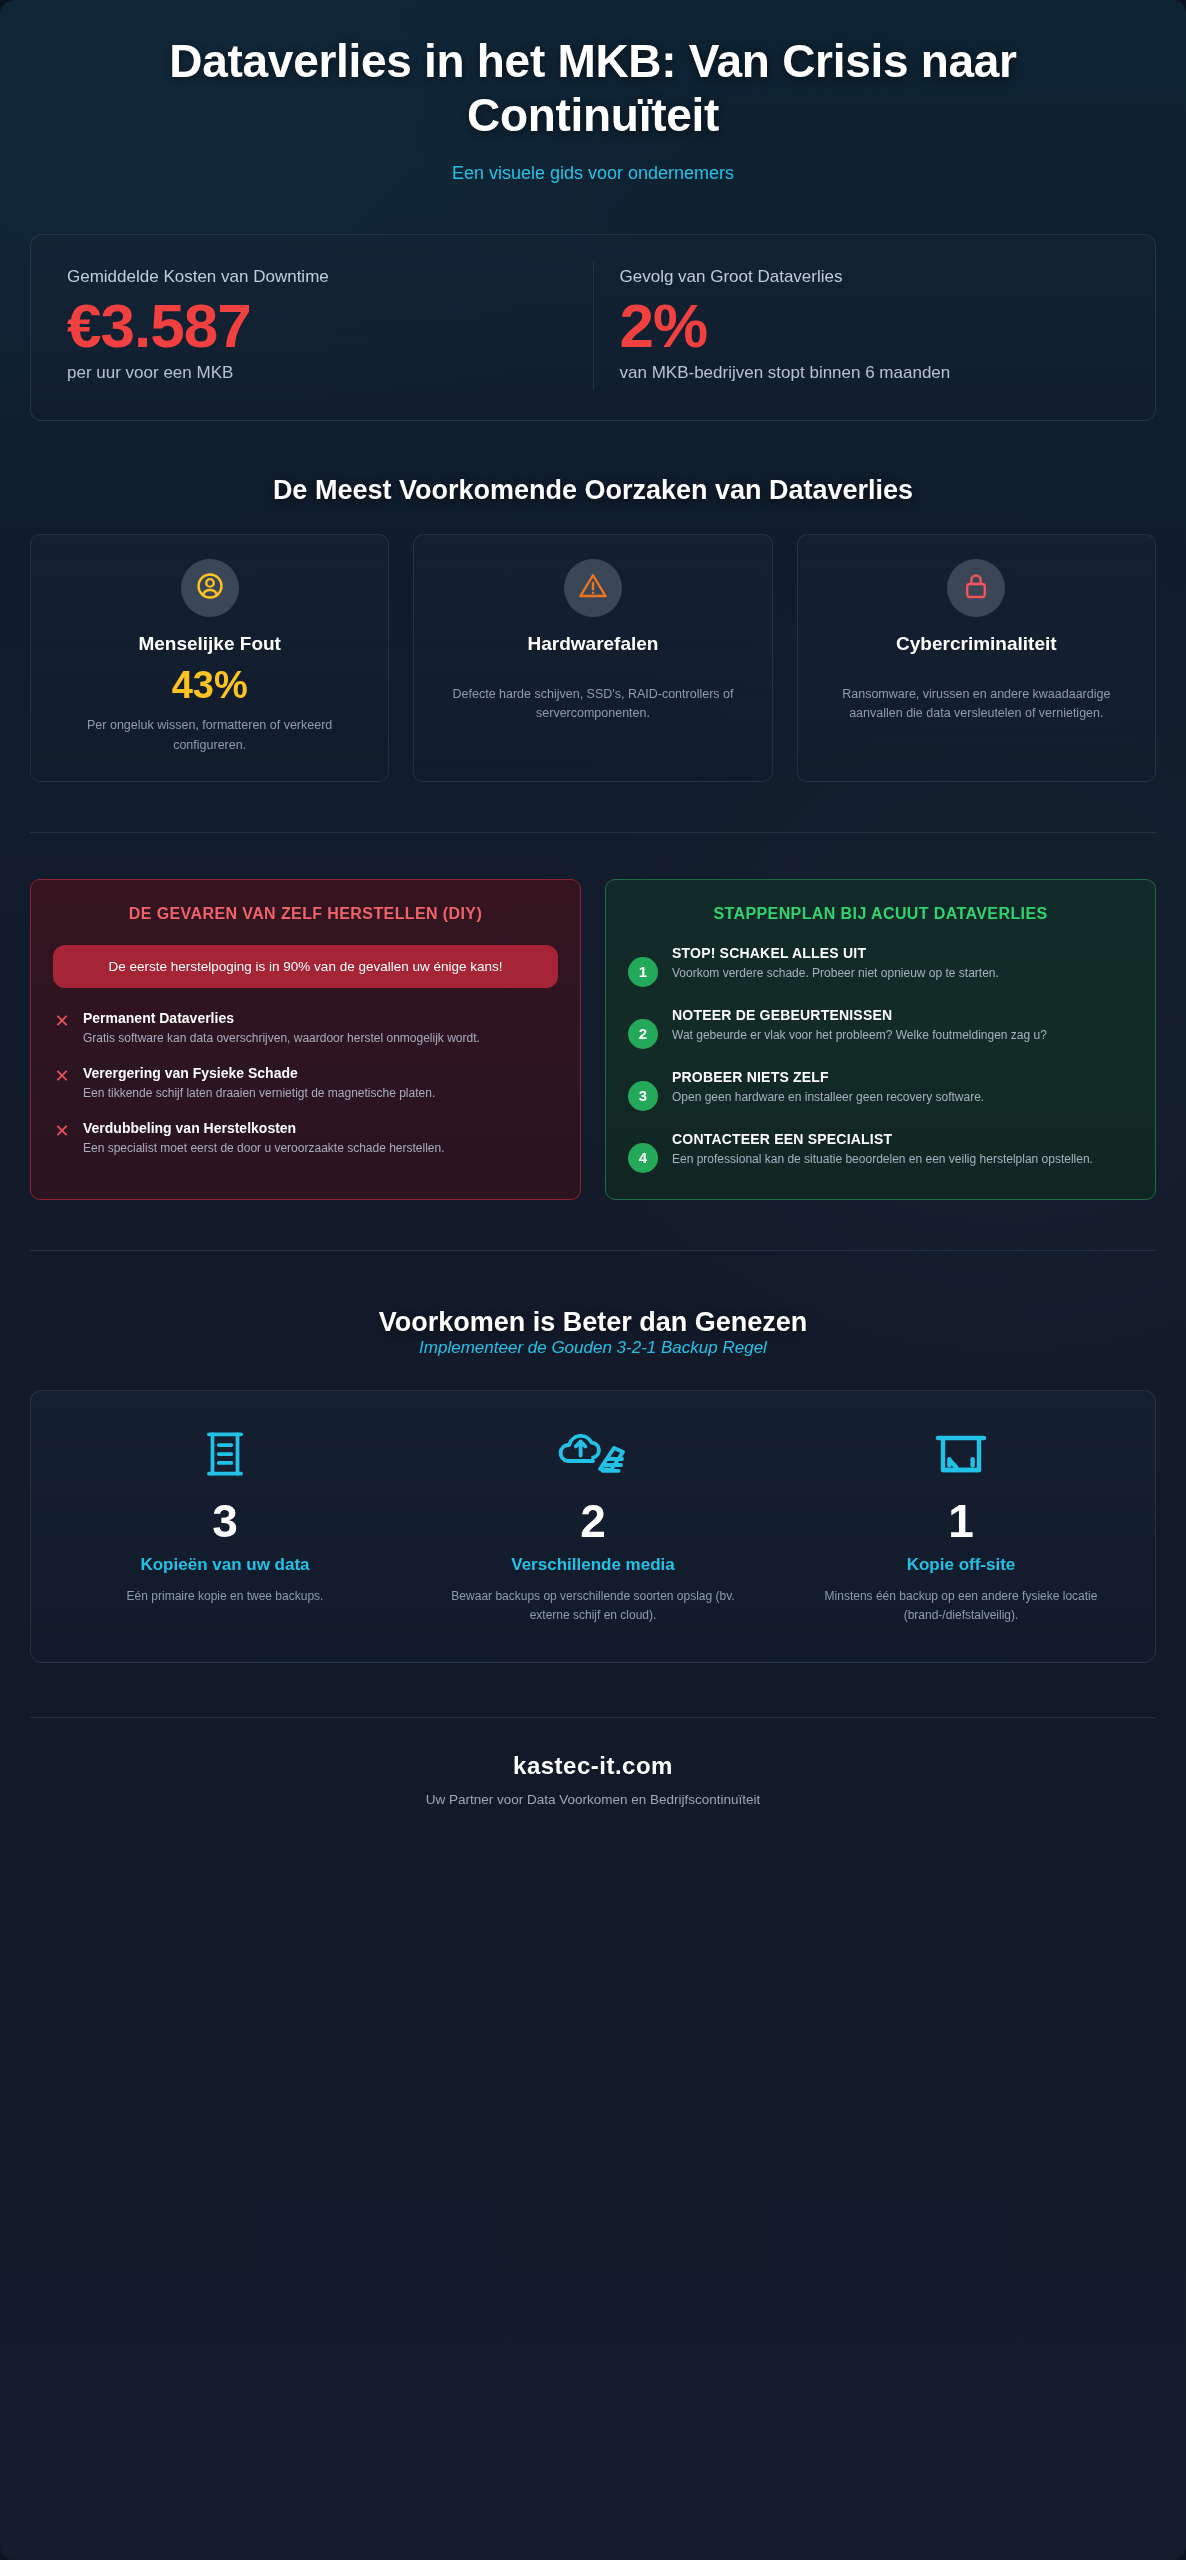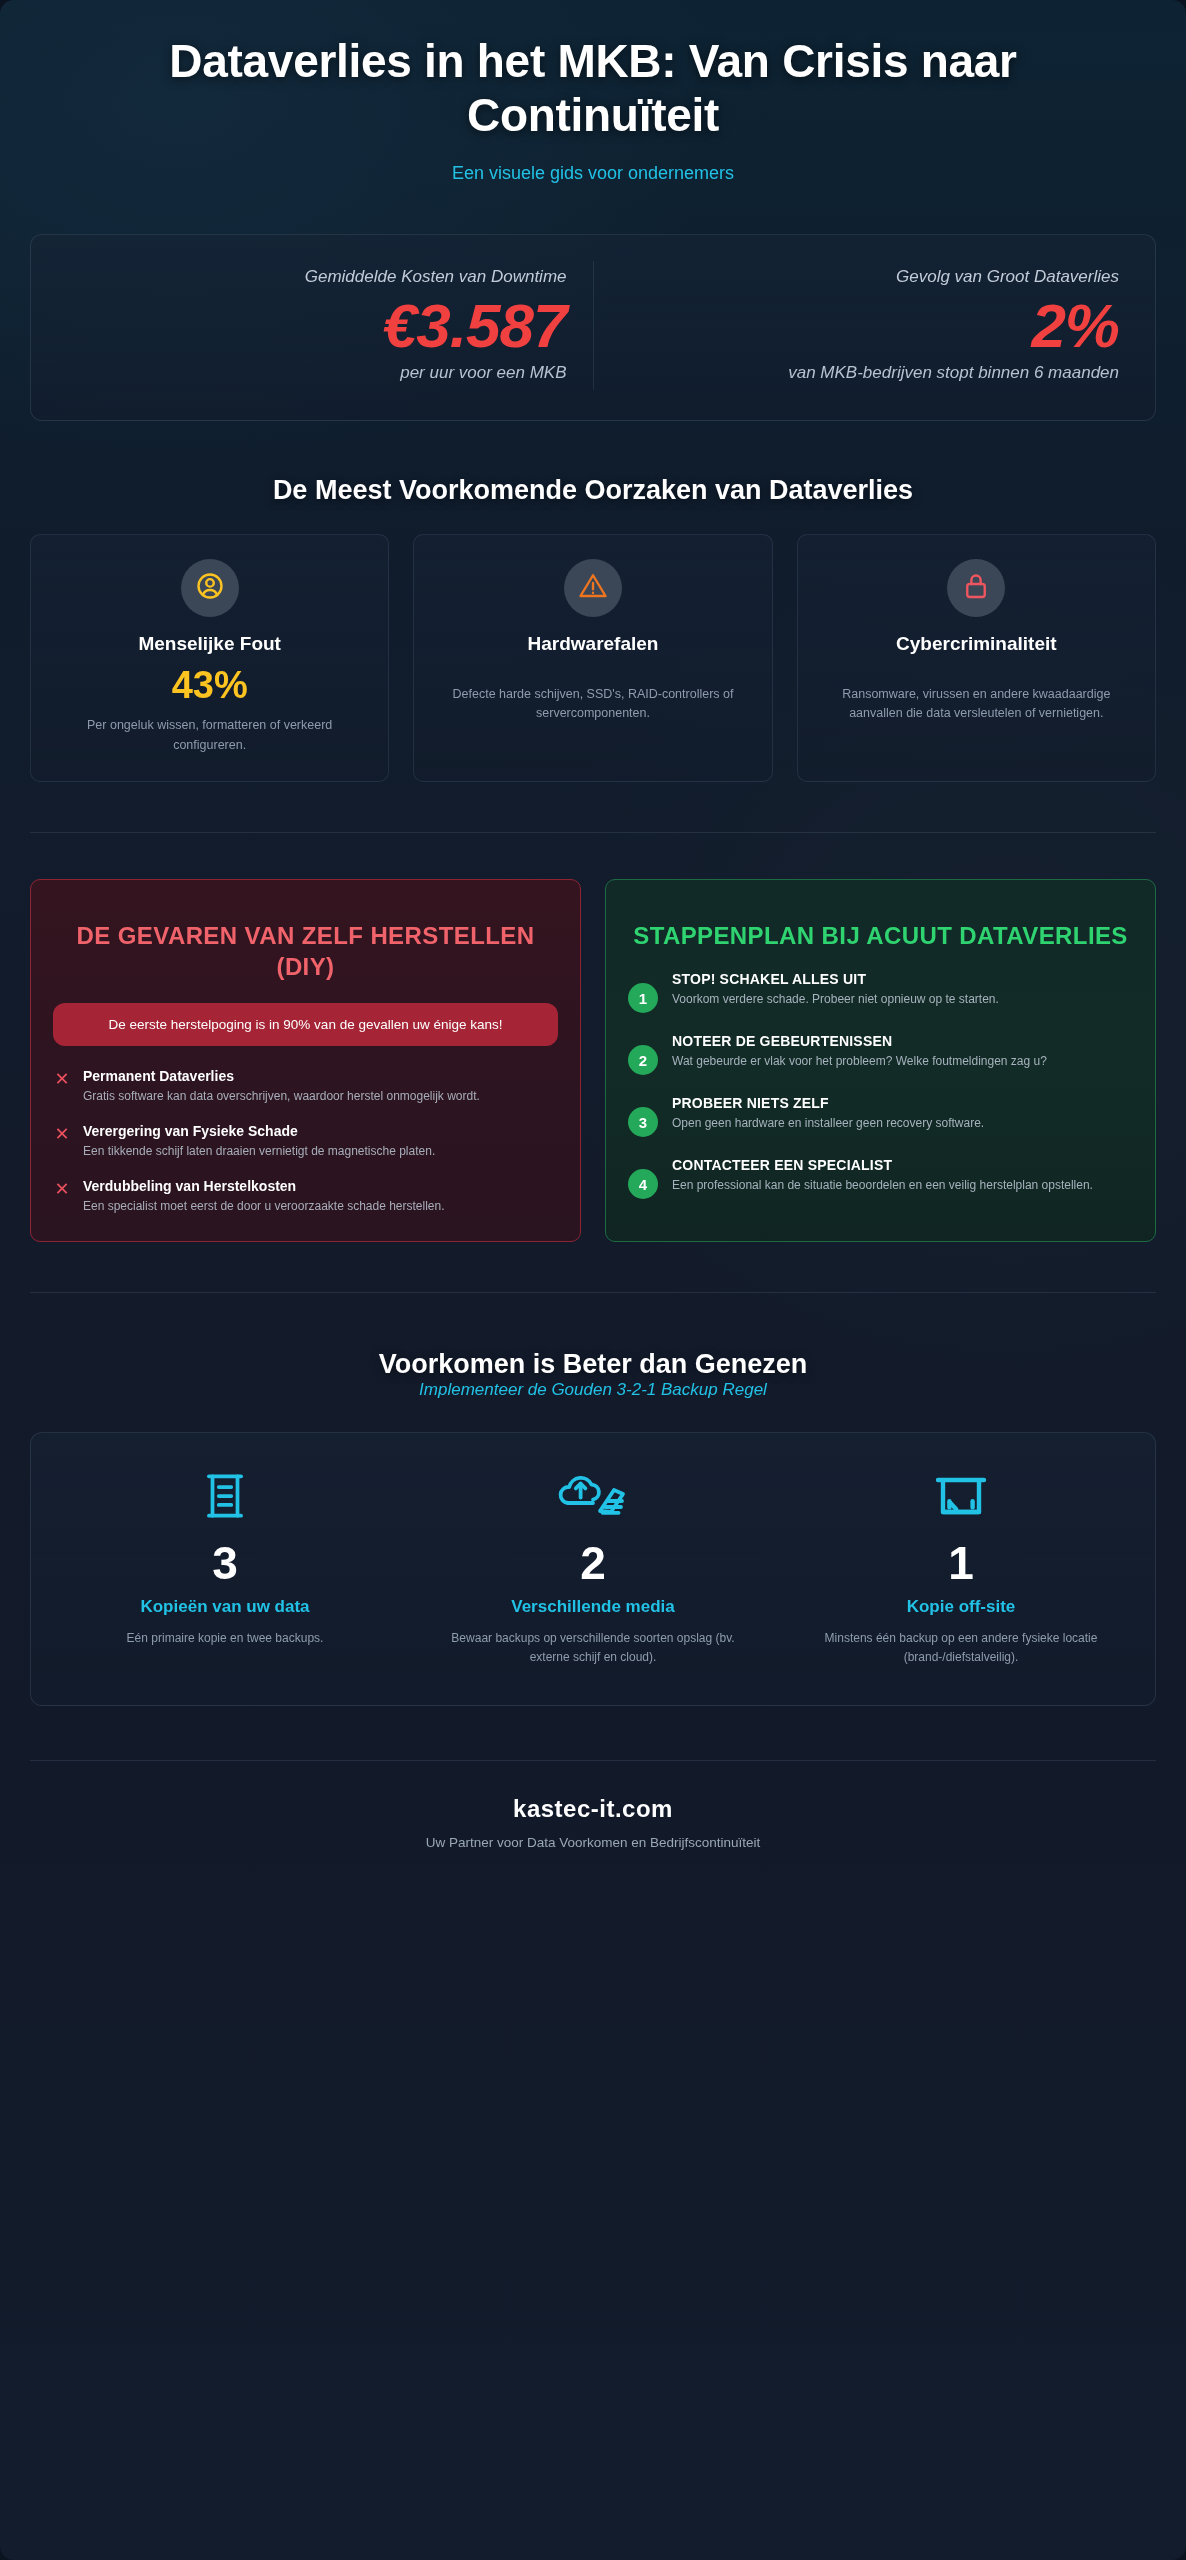--- a/index.html
+++ b/index.html
@@ -45,21 +45,21 @@
   
   .stats-card{
     margin:50px 0 0;
     border:1px solid rgba(120,150,180,.18);
     border-radius:12px;
     background:linear-gradient(180deg, rgba(22,36,54,.62), rgba(18,28,44,.52));
     display:flex;
     align-items:stretch;
     padding:26px 10px 30px;
   }
-  .stat{flex:1;text-align:right;padding:6px 26px;font-style:italic;}
+  .stat{flex:1;text-align:left;padding:6px 26px;}
   .stat + .stat{border-left:1px solid rgba(120,150,180,.16);}
   .stat .label{font-size:17px;color:#c2ccd8;margin-bottom:2px;}
   .stat .big{
     font-size:62px;
     font-weight:700;
     color:#f0403f;
     line-height:1.18;
     letter-spacing:-1px;
   }
   .stat .note{font-size:17px;color:#b6c2d0;line-height:1.3;}
@@ -107,23 +107,23 @@
   }
   .panel.danger{
     border:1px solid #8e2433;
     background:linear-gradient(180deg,#34141f 0%, #2c1420 60%, #2a1420 100%);
   }
   .panel.steps{
     border:1px solid #1d6b43;
     background:linear-gradient(180deg,#112a28 0%, #122b26 55%, #102522 100%);
   }
   .panel h2{
-    margin:16px 0 20px;
+    margin:0 0 20px;
     text-align:center;
-    font-size:24px;
+    font-size:16px;
     font-weight:700;
     line-height:1.3;
     letter-spacing:.4px;
   }
   .panel.danger h2{color:#f1636b;}
   .panel.steps h2{color:#2fd471;}
 
   .alert{
     background:#a52537;
     color:#ffffff;

